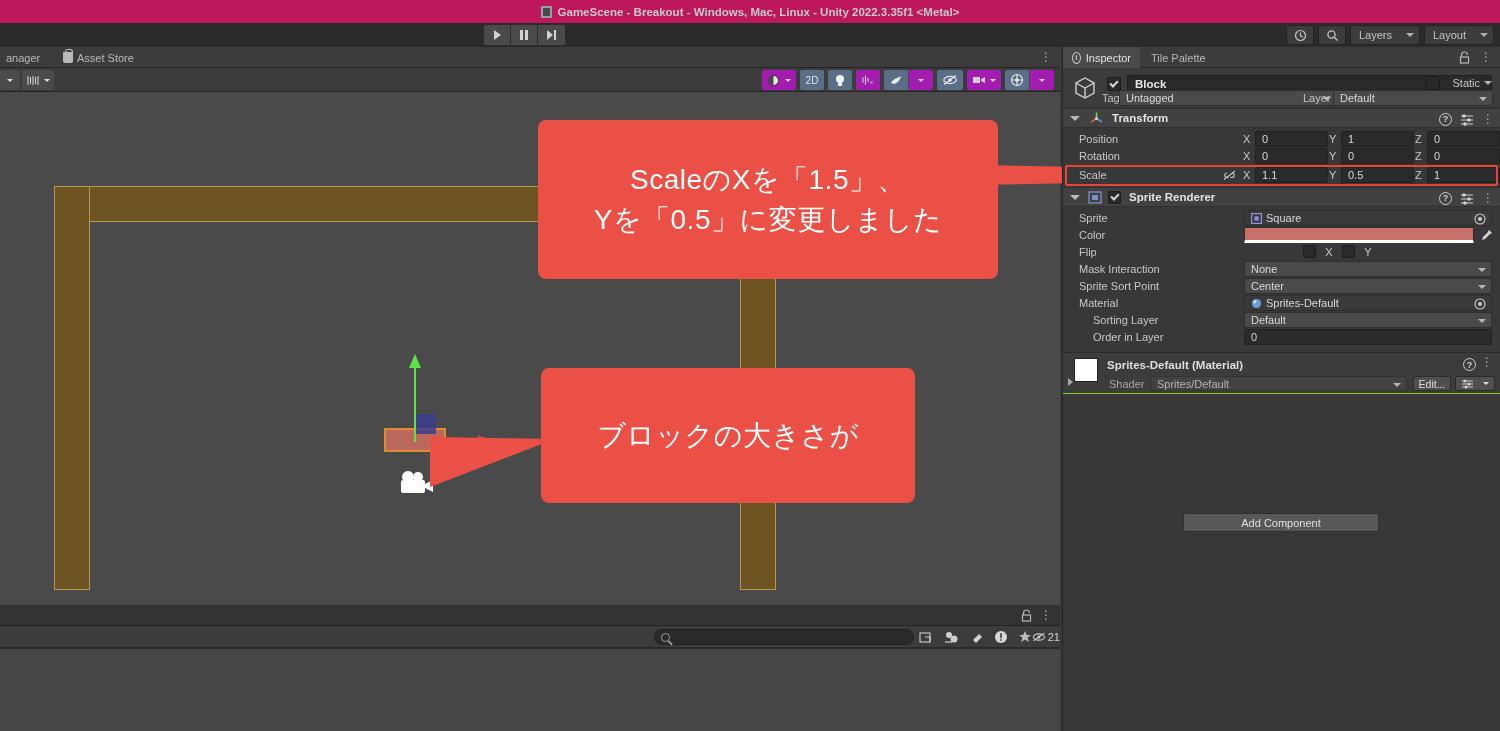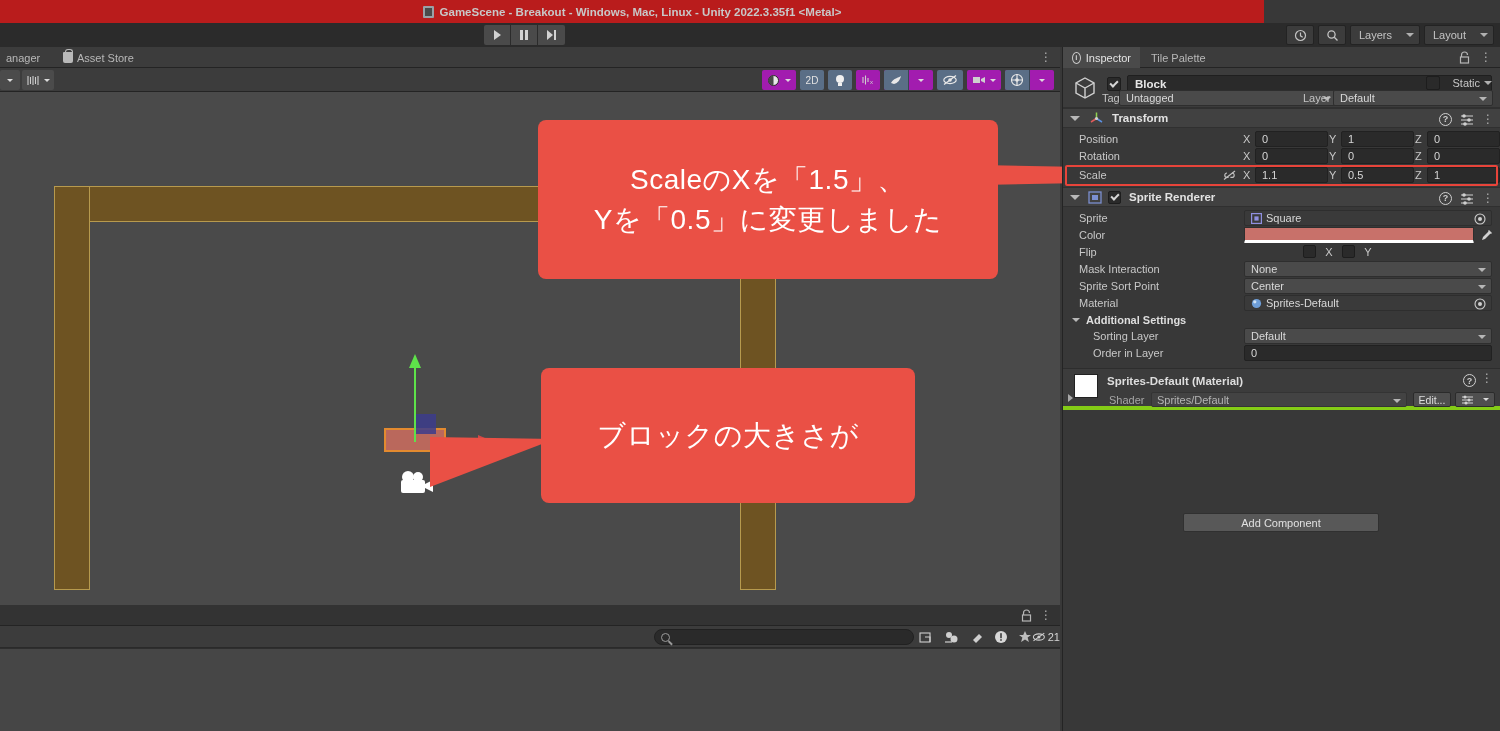--- a/index.html
+++ b/index.html
@@ -7,22 +7,22 @@
     width: 1500px; height: 731px;
     background: #383838;
     font-family: "Liberation Sans", "DejaVu Sans", sans-serif;
     overflow: hidden;
     color: #d2d2d2;
   }
   .app { position: relative; width: 1500px; height: 731px; }
 
   
   .titlebar {
-    position: absolute; left:0; top:0; width:1264px; height:23px;
-    background: #b91c1c;
+    position: absolute; left:0; top:0; width:1500px; height:23px;
+    background: #be185d;
     display:flex; align-items:center; justify-content:center;
     font-size: 11.5px; font-weight:bold; color:#c8c8c8;
   }
   .titlebar .ticon {
     width:11px;height:12px;margin-right:6px;
     background:#9aa0a6; border-radius:1px; display:inline-block;
     position:relative;
   }
   .titlebar .ticon:after{
     content:""; position:absolute; left:2px; top:2px; width:7px;height:8px;
@@ -158,21 +158,21 @@
   .scale-highlight{position:absolute;left:2px;right:2px;top:-2px;height:21px;border:2px solid #e8443a;border-radius:2px;pointer-events:none;}
   .chainicon{position:absolute;left:160px;top:3px;width:13px;height:11px;}
   .sub-head{height:16px;position:relative;display:flex;align-items:center;}
   .sub-head .fa{width:0;height:0;border-left:4px solid transparent;border-right:4px solid transparent;border-top:4px solid #b8b8b8;margin-left:9px;}
   .sub-head .st{font-size:11px;font-weight:bold;color:#dedede;margin-left:6px;}
 
   .colorbar{position:absolute;left:181px;right:26px;top:0;height:16px;background:#c8716a;border:1px solid #2e2e2e;border-bottom:3px solid #ffffff;border-radius:1px;}
   .picker{position:absolute;right:7px;top:2px;width:13px;height:13px;}
   .flipbox{width:13px;height:13px;background:#2a2a2a;border:1px solid #1d1d1d;border-radius:2px;}
 
-  .matpanel{background:#3c3c3c;border-top:1px solid #2d2d2d;border-bottom:4px solid #84cc16;position:relative;height:42px;}
+  .matpanel{background:#3c3c3c;border-top:1px solid #2d2d2d;border-bottom:1px solid #84cc16;position:relative;height:42px;}
   .matswatch{position:absolute;left:11px;top:5px;width:24px;height:24px;background:#fff;border:1px solid #222;}
   .matname{position:absolute;left:44px;top:6px;font-size:11.5px;font-weight:bold;color:#dedede;}
   .matfold{position:absolute;left:5px;top:25px;width:0;height:0;border-top:4px solid transparent;border-bottom:4px solid transparent;border-left:5px solid #a8a8a8;}
   .shlbl{position:absolute;left:46px;top:25px;font-size:11px;color:#a6a6a6;}
   .shfield{position:absolute;left:88px;top:23px;width:256px;height:15px;background:#434343;border:1px solid #343434;border-radius:2px;font-size:11px;color:#b4b4b4;display:flex;align-items:center;padding-left:5px;}
   .editbtn{position:absolute;left:350px;top:23px;width:38px;height:15px;background:#4f4f4f;border:1px solid #2b2b2b;border-radius:2px;font-size:10.5px;color:#dedede;display:flex;align-items:center;justify-content:center;}
   .shmenu{position:absolute;left:392px;top:23px;width:40px;height:15px;background:#4f4f4f;border:1px solid #2b2b2b;border-radius:2px;display:flex;align-items:center;justify-content:space-around;}
   .mathelp{position:absolute;right:24px;top:5px;}
   .matkebab{position:absolute;right:7px;top:2px;font-size:12px;color:#b0b0b0;}
 
@@ -591,24 +591,20 @@
               <circle cx="3.8" cy="3.8" r="1.6" fill="#cfe2f5"></circle>
           </svg>
           <span>Sprites-Default</span>
           <svg width="12" height="12" viewBox="0 0 12 12" style="position:absolute;right:5px;top:2px">
             <circle cx="6" cy="6" r="5" fill="none" stroke="#cfcfcf" stroke-width="1.1"></circle>
               <circle cx="6" cy="6" r="2" fill="#cfcfcf"></circle>
           </svg>
         </div>
       </div>
 
-      <div class="sub-head">
-        <span class="fa"></span>
-        <span class="st">Additional Settings</span>
-      </div>
       <div class="row">
         <div class="rlabel ind">Sorting Layer</div>
         <div class="wide-field">
           <span>Default</span>
           <span class="fcaret"></span>
         </div>
       </div>
       <div class="row">
         <div class="rlabel ind">Order in Layer</div>
         <div class="num-field">0</div>

